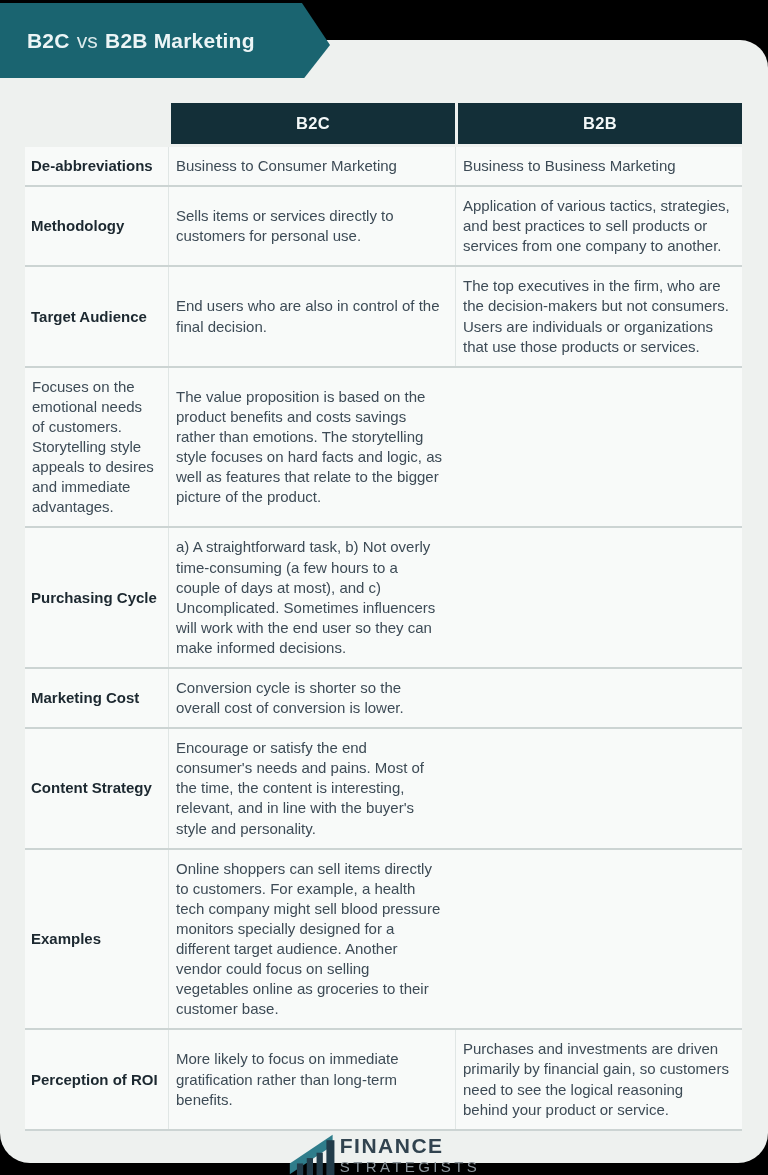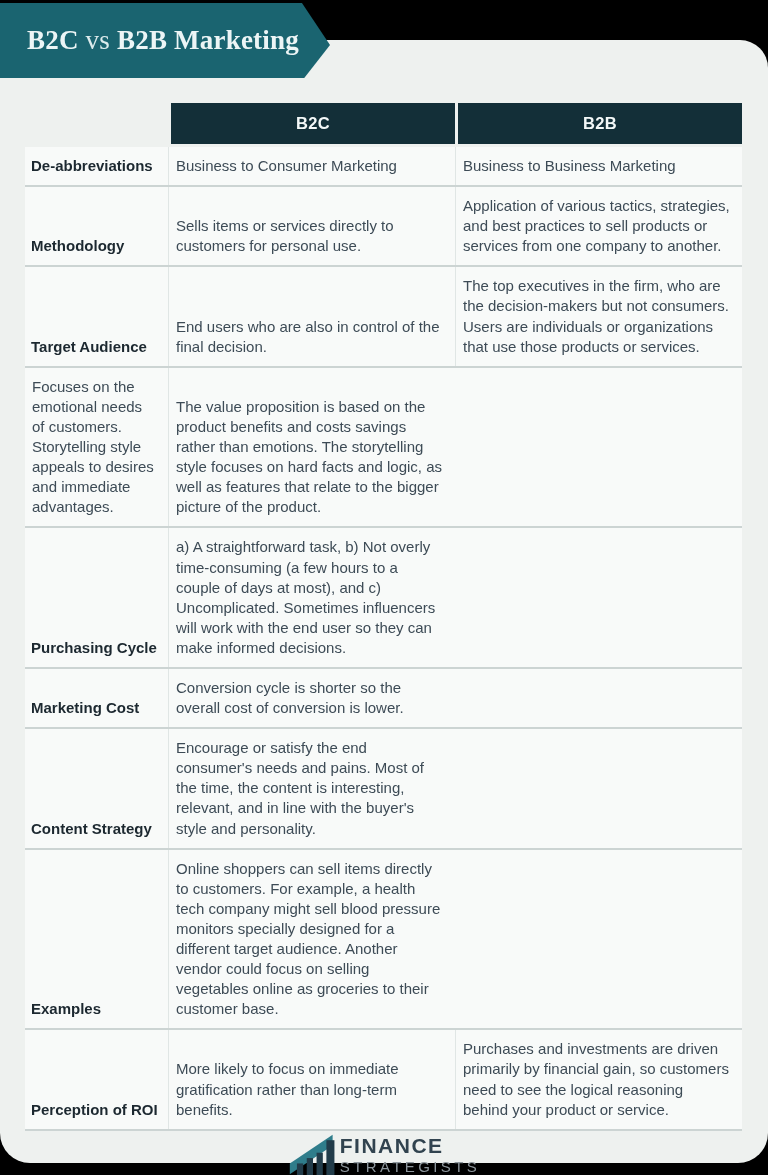--- a/index.html
+++ b/index.html
@@ -18,38 +18,38 @@
     box-sizing:border-box;
   }
   .banner{
     position:absolute;top:3px;left:0;z-index:5;
     width:330px;height:75px;
     background:#1A6470;
     clip-path:polygon(0 0,91.5% 0,100% 56%,92.2% 100%,0 100%);
     display:flex;align-items:center;
     padding-left:27px;box-sizing:border-box;
   }
-  .title{font-size:27px;font-weight:bold;color:#ecf5f6;letter-spacing:.2px;font-family:Liberation Serif, serif;}
+  .title{font-size:21px;font-weight:bold;color:#ecf5f6;letter-spacing:.2px;}
   .title .vs{font-weight:400;margin:0 7px;color:#dcebec;}
   .table{margin:63px 26px 0 25px;}
   .thead{display:grid;grid-template-columns:143px 1fr 1fr;gap:3px;}
   .hcell{
     background:#132F38;height:41px;
     display:flex;align-items:center;justify-content:center;
     color:#f3f8f8;font-weight:bold;font-size:16.5px;letter-spacing:.4px;
   }
   .tbody{margin-top:3px;}
   .trow{
     display:grid;grid-template-columns:143px 1fr 1fr;
     background:#f8faf9;border-bottom:2px solid #ccd4d3;
   }
   .cell{
     padding:9px 11px 9px 7px;
     font-size:15px;line-height:1.34;color:#3d4b56;
-    display:flex;align-items:flex-end;box-sizing:border-box;
+    display:flex;align-items:center;box-sizing:border-box;
   }
   .cell span{display:block;}
   .lcell{font-weight:bold;color:#1c2830;padding-left:6px;padding-right:4px;}
   .cell + .cell{border-left:1px solid #e0e6e5;}
   .footer{
     margin:auto auto 12px auto;
     display:flex;align-items:center;gap:2px;
   }
   .brand-text{display:flex;flex-direction:column;}
   .brand-name{font-size:21px;font-weight:bold;color:#31434f;letter-spacing:1.5px;line-height:1;}

